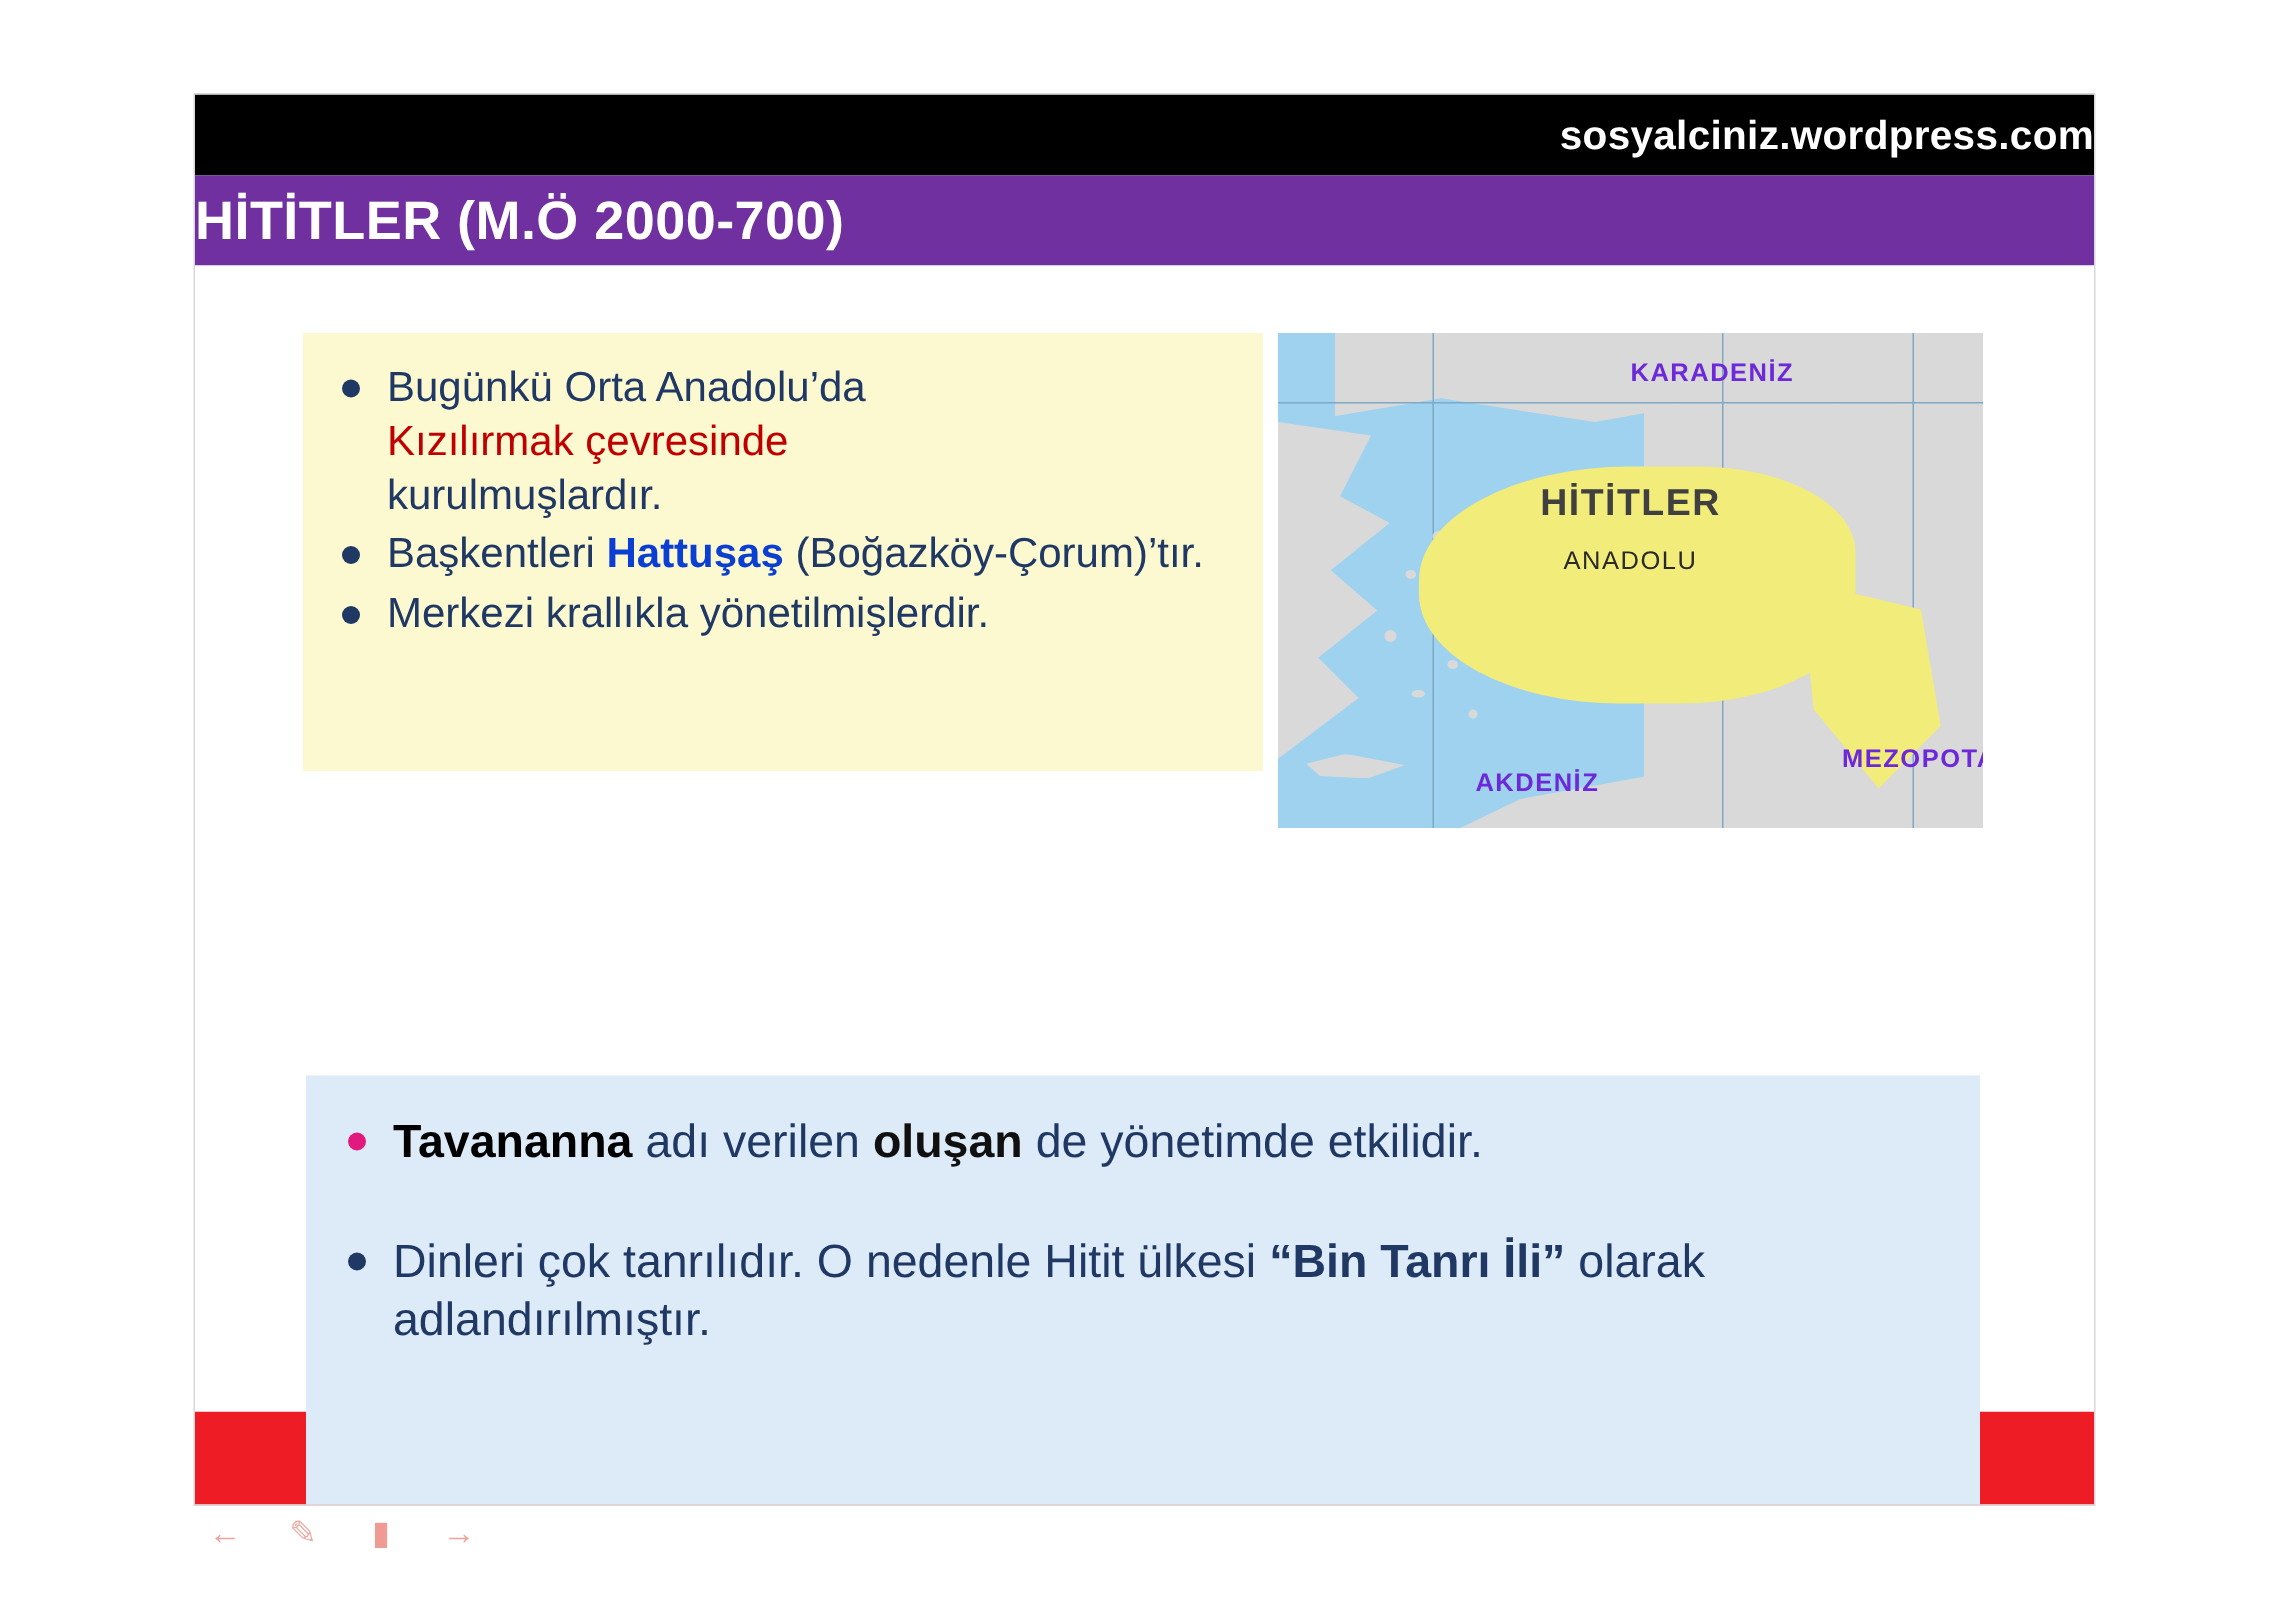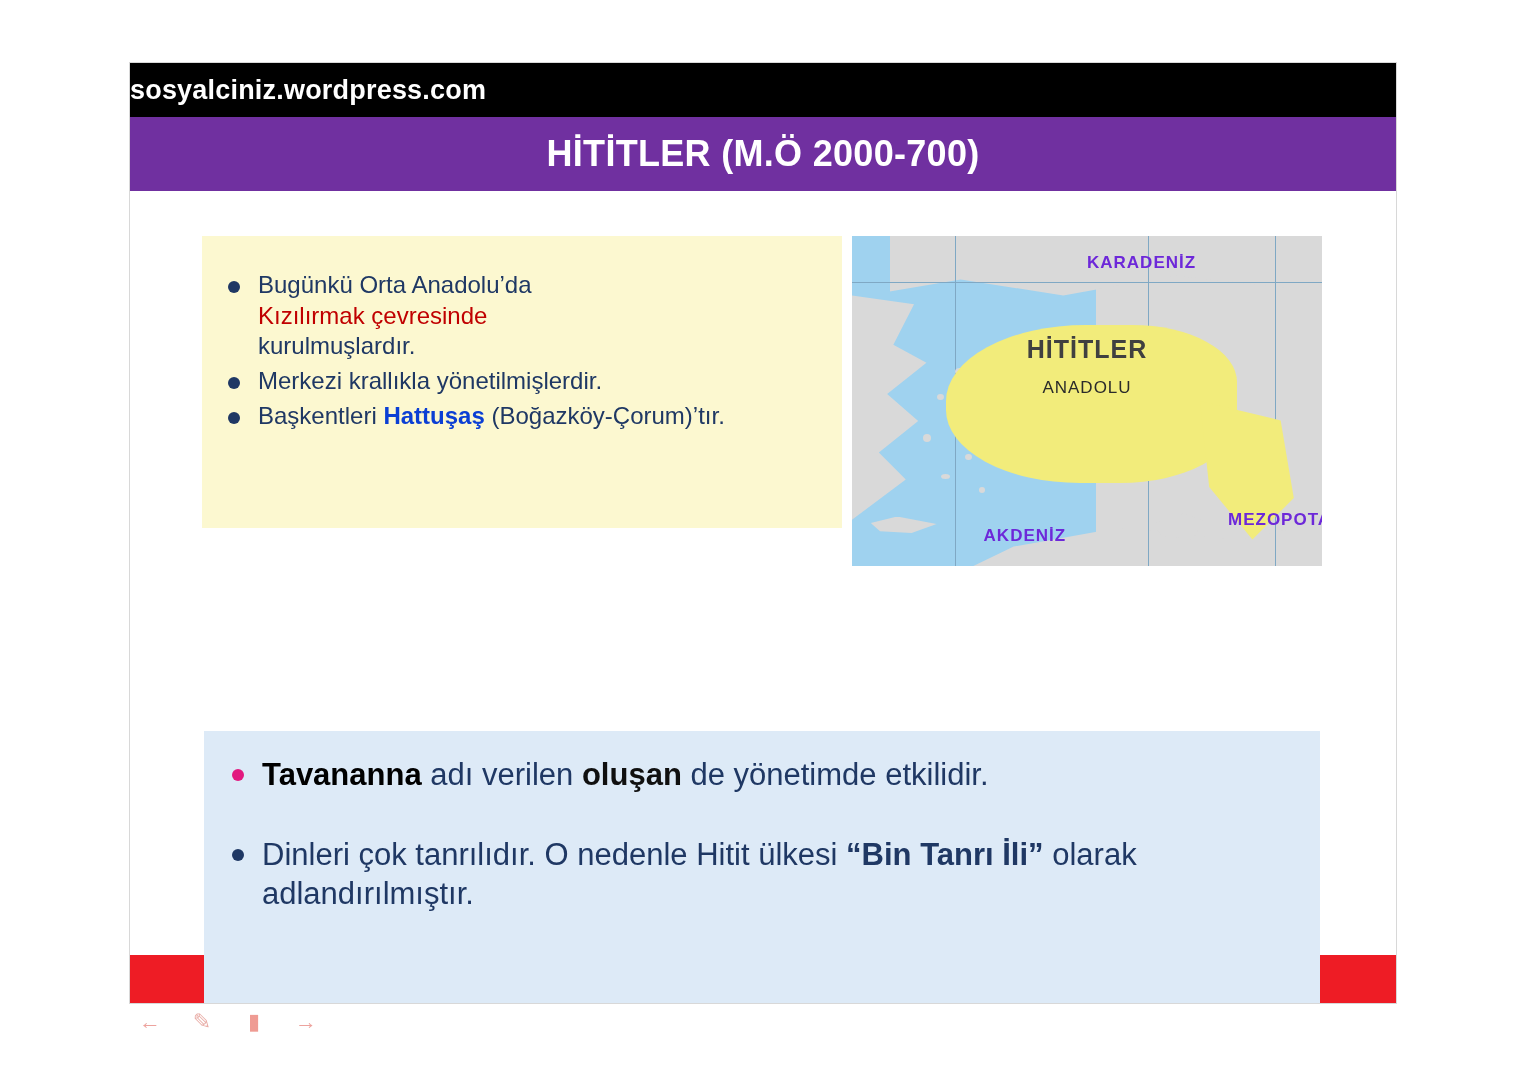--- a/index.html
+++ b/index.html
@@ -31,33 +31,32 @@
     box-sizing: border-box;
     overflow: hidden;
   }
 
   .site-bar {
     height: 54px;
     background: #000000;
     color: #ffffff;
     display: flex;
     align-items: center;
-    justify-content: flex-start;
+    justify-content: flex-end;
     font-size: 27px;
     font-weight: bold;
     letter-spacing: 0.2px;
   }
 
   .title-bar {
-    height: 74px;
+    height: 60px;
     background: #7030a0;
     color: #ffffff;
     display: flex;
     align-items: center;
-    justify-content: center;
     font-size: 36px;
     font-weight: bold;
     letter-spacing: 0.3px;
   }
 
   .body-area {
     position: relative;
     height: 764px;
     background: #ffffff;
   }
@@ -98,22 +97,22 @@
     position: absolute;
     left: 22px;
     top: 0.46em;
     width: 12px;
     height: 12px;
     border-radius: 50%;
     background: #1f3864;
   }
 
   .yellow-box ul.bullets {
-    padding: 34px 8px 0 4px;
-    font-size: 24px;
+    padding: 18px 8px 0 4px;
+    font-size: 28px;
   }
   .yellow-box ul.bullets > li { margin-bottom: 4px; }
 
   .blue-box ul.bullets {
     padding: 24px 24px 0 6px;
     font-size: 31px;
   }
   .blue-box ul.bullets > li { margin-bottom: 40px; }
   .blue-box ul.bullets > li .dot { background: #c00000; }
   .blue-box ul.bullets > li.dot-pink .dot { background: #e2197f; }
@@ -302,25 +301,25 @@
       <div class="yellow-box">
         <ul class="bullets">
           <li>
             <span class="dot"></span>
             <span>Bugünkü Orta Anadolu’da </span><br>
             <span class="red-strong">Kızılırmak çevresinde</span><br>
             <span> kurulmuşlardır.</span>
           </li>
           <li>
             <span class="dot"></span>
+            <span>Başkentleri </span><span class="blue-strong">Hattuşaş</span><span> (Boğazköy-Çorum)’tır.</span>
+          </li>
+          <li>
+            <span class="dot"></span>
             <span>Merkezi krallıkla yönetilmişlerdir.</span>
-          </li>
-          <li>
-            <span class="dot"></span>
-            <span>Başkentleri </span><span class="blue-strong">Hattuşaş</span><span> (Boğazköy-Çorum)’tır.</span>
           </li>
         </ul>
       </div>
 
       <div class="map">
         <div class="land-right"></div>
         <div class="land-top"></div>
         <div class="land-left"></div>
         <div class="land-bottom"></div>
 

